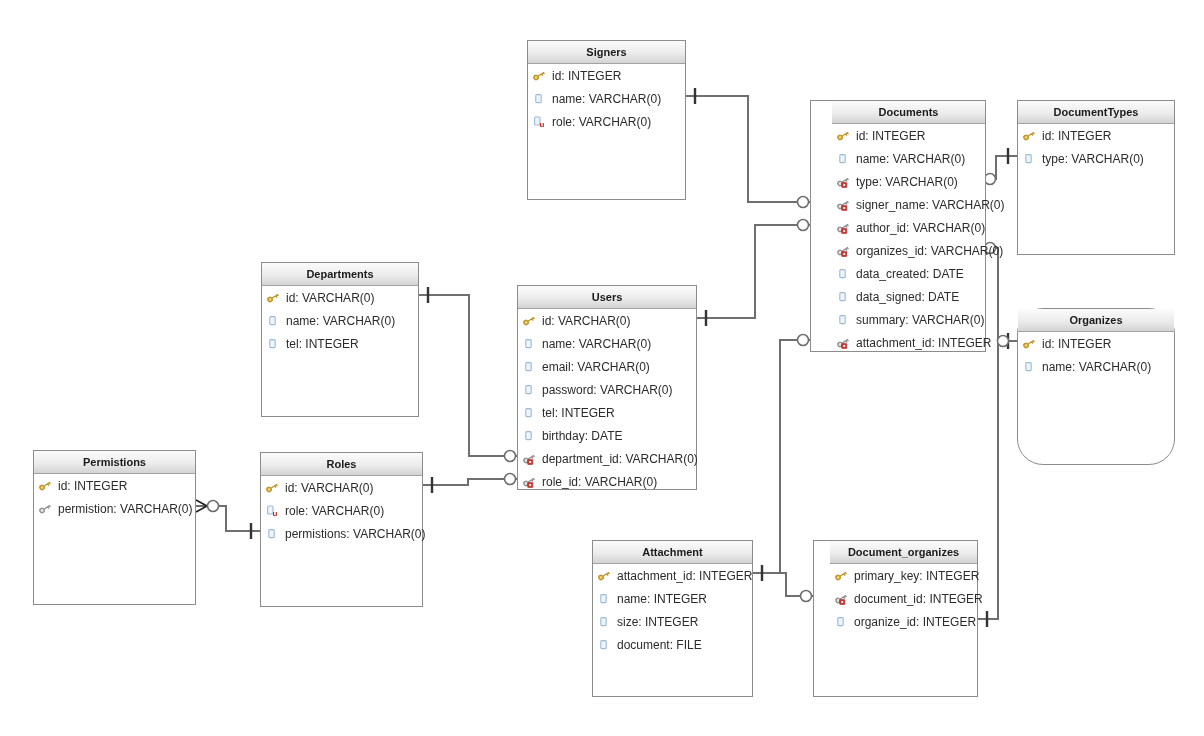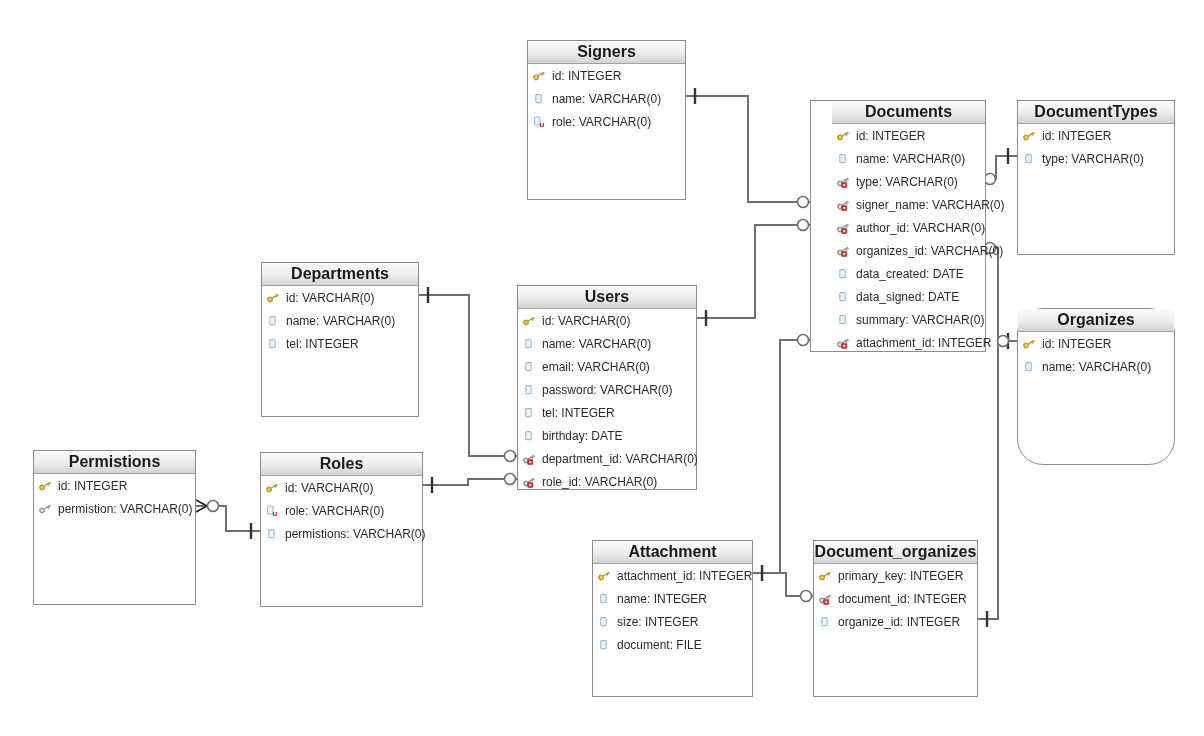--- a/index.html
+++ b/index.html
@@ -19,21 +19,21 @@
   .er-table {
     position: absolute;
     background: #ffffff;
     border: 1px solid #8c8c8c;
     box-sizing: border-box;
   }
   .er-table-header {
     height: 22px;
     line-height: 22px;
     text-align: center;
-    font-size: 16px;
+    font-size: 11px;
     font-weight: bold;
     color: #1a1a1a;
     background: linear-gradient(180deg, #fbfbfb 0%, #ececec 55%, #d3d3d3 100%);
     border-bottom: 1px solid #a2a2a2;
     white-space: nowrap;
     overflow: hidden;
   }
   .er-field {
     height: 23px;
     display: flex;
@@ -495,21 +495,21 @@
         </div>
         <div class="er-field">
           <span class="icon">
             <svg width="14" height="13" viewBox="0 0 14 13" xmlns="http://www.w3.org/2000/svg">
               <rect x="3.8" y="2.6" width="5.4" height="8" rx="1" fill="#edf4fb" stroke="#9cb9d6" stroke-width="1.1"></rect>
             </svg>
           </span>
           <span class="field-label">document: FILE</span>
         </div>
       </div>
-      <div class="er-table" style="left: 813px; top: 540px; width: 165px; height: 157px;">
+      <div class="er-table" style="left: 813px; top: 540px; width: 165px; height: 157px; padding-left: 16px;">
         <div class="er-table-header">Document_organizes</div>
         <div class="er-field">
           <span class="icon">
             <svg width="14" height="13" viewBox="0 0 14 13" xmlns="http://www.w3.org/2000/svg">
               <g transform="rotate(-33 6.5 6.5)" fill="none" stroke="#bd9328">
                 <circle cx="3.4" cy="6.8" r="2.2" stroke-width="1.3" fill="#f2cf63"></circle>
                 <path d="M5.6 6.8 H12.4 M10.2 6.8 V9.1 M12.2 6.8 V8.5" stroke-width="1.3"></path>
               </g>
             </svg>
           </span>

